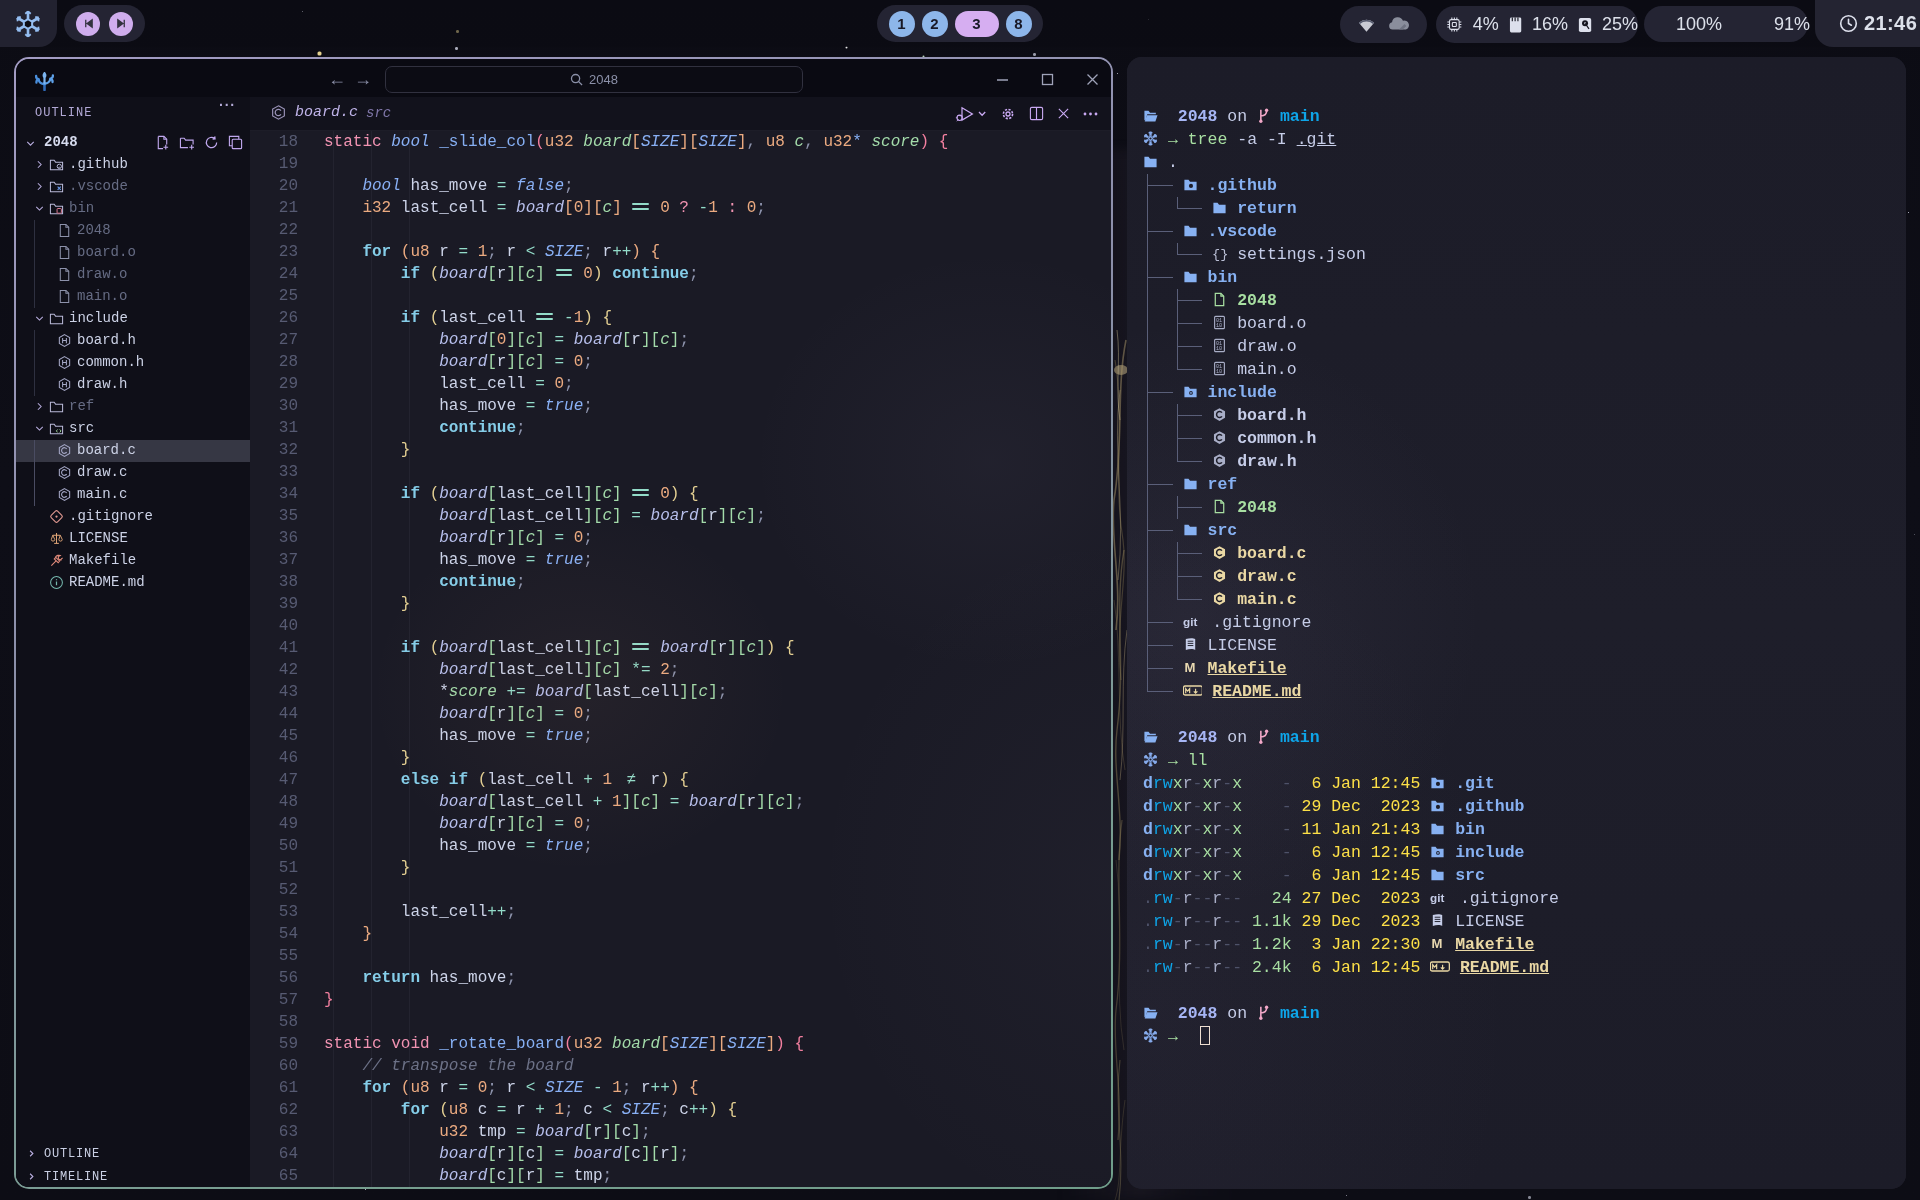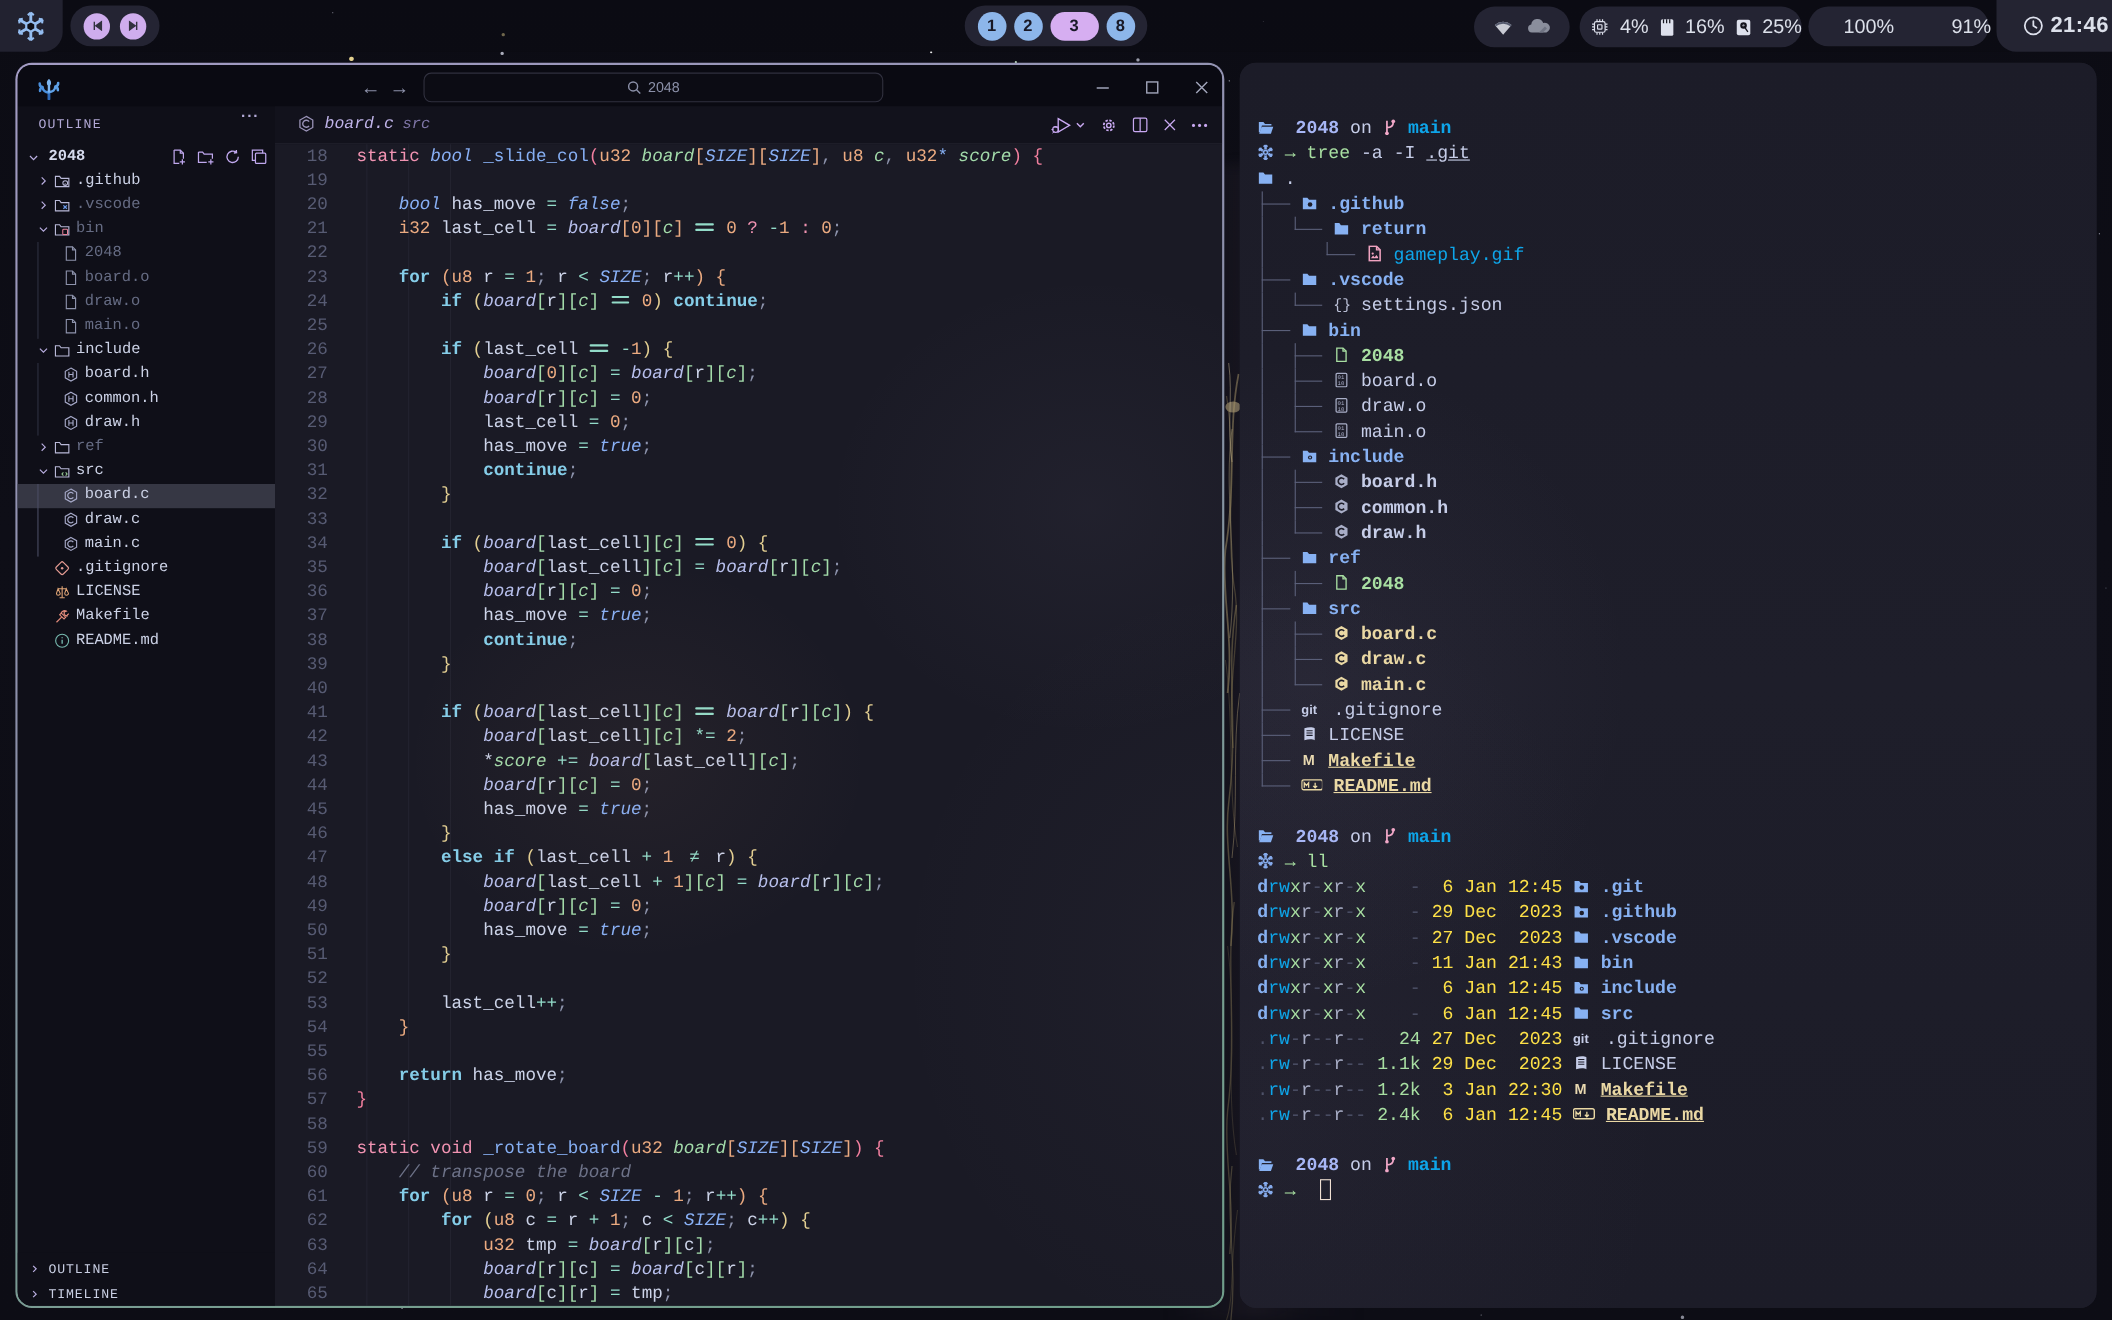--- a/index.html
+++ b/index.html
@@ -156,26 +156,20 @@
         <div class="tml"><svg class="ti" viewBox="0 0 16 16">
             <path d="M1.5 3h4.4l1.6 2h7v9h-13z" fill="#87b1f2"></path>
           </svg><i class="white"> .</i></div>
         <div class="tml"><i class="gt"></i> <svg class="ti" viewBox="0 0 16 16">
             <path d="M1.5 3h4.4l1.6 2h7v9h-13z" fill="#87b1f2"></path>
             <circle cx="8.5" cy="9.5" r="2.2" fill="#1d1d29"></circle>
           </svg> <i class="blue b">.github</i></div>
         <div class="tml"><i class="gv"></i>  <i class="gl"></i> <svg class="ti" viewBox="0 0 16 16">
             <path d="M1.5 3h4.4l1.6 2h7v9h-13z" fill="#87b1f2"></path>
           </svg> <i class="blue b">return</i></div>
-        <div class="tml"><i class="gv"></i>     <i class="gl"></i> <svg class="ti" viewBox="0 0 16 16">
-            <path d="M3 1h7l3.5 3.5V15H3z" fill="none" stroke="#f0a3c0" stroke-width="1.5"></path>
-            <path d="M10 1v3.5h3.5" fill="none" stroke="#f0a3c0" stroke-width="1.3"></path>
-            <circle cx="6.3" cy="8" r="1.1" fill="#f0a3c0"></circle>
-            <path d="M4.5 12.5l2.2-2.5 1.5 1.5 1.8-2 1.5 2v1z" fill="#f0a3c0"></path>
-          </svg> <i class="pink">gameplay.gif</i></div>
         <div class="tml"><i class="gt"></i> <svg class="ti" viewBox="0 0 16 16">
             <path d="M1.5 3h4.4l1.6 2h7v9h-13z" fill="#87b1f2"></path>
           </svg> <i class="blue b">.vscode</i></div>
         <div class="tml"><i class="gv"></i>  <i class="gl"></i> <svg class="ti" viewBox="0 0 16 16">
             <text x="0" y="13" font-size="14.5" fill="#b9bed4" font-family="Liberation Mono">{}</text>
           </svg> <i class="white">settings.json</i></div>
         <div class="tml"><i class="gt"></i> <svg class="ti" viewBox="0 0 16 16">
             <path d="M1.5 3h4.4l1.6 2h7v9h-13z" fill="#87b1f2"></path>
           </svg> <i class="blue b">bin</i></div>
         <div class="tml"><i class="gv"></i>  <i class="gt"></i> <svg class="ti" viewBox="0 0 16 16">
@@ -270,23 +264,20 @@
             <circle cx="8" cy="8" r="1.9" fill="none" stroke="#86abec" stroke-width="1.5"></circle>
           </svg> <i class="green b">→</i> <i class="green">ll</i></div>
         <div class="tml"><i class="blue b">d</i><i class="pink">rw</i><i class="green">x</i><i class="grey">r</i><i class="dash">-</i><i class="green">x</i><i class="grey">r</i><i class="dash">-</i><i class="green">x</i> <i class="dash">   -</i> <i class="datecol"> 6 Jan 12:45</i> <svg class="ti" viewBox="0 0 16 16">
             <path d="M1.5 3h4.4l1.6 2h7v9h-13z" fill="#87b1f2"></path>
             <circle cx="8.5" cy="9.5" r="2.2" fill="#1d1d29"></circle>
           </svg> <i class="blue b">.git</i></div>
         <div class="tml"><i class="blue b">d</i><i class="pink">rw</i><i class="green">x</i><i class="grey">r</i><i class="dash">-</i><i class="green">x</i><i class="grey">r</i><i class="dash">-</i><i class="green">x</i> <i class="dash">   -</i> <i class="datecol">29 Dec  2023</i> <svg class="ti" viewBox="0 0 16 16">
             <path d="M1.5 3h4.4l1.6 2h7v9h-13z" fill="#87b1f2"></path>
             <circle cx="8.5" cy="9.5" r="2.2" fill="#1d1d29"></circle>
           </svg> <i class="blue b">.github</i></div>
-        <div class="tml"><i class="blue b">d</i><i class="pink">rw</i><i class="green">x</i><i class="grey">r</i><i class="dash">-</i><i class="green">x</i><i class="grey">r</i><i class="dash">-</i><i class="green">x</i> <i class="dash">   -</i> <i class="datecol">27 Dec  2023</i> <svg class="ti" viewBox="0 0 16 16">
-            <path d="M1.5 3h4.4l1.6 2h7v9h-13z" fill="#87b1f2"></path>
-          </svg> <i class="blue b">.vscode</i></div>
         <div class="tml"><i class="blue b">d</i><i class="pink">rw</i><i class="green">x</i><i class="grey">r</i><i class="dash">-</i><i class="green">x</i><i class="grey">r</i><i class="dash">-</i><i class="green">x</i> <i class="dash">   -</i> <i class="datecol">11 Jan 21:43</i> <svg class="ti" viewBox="0 0 16 16">
             <path d="M1.5 3h4.4l1.6 2h7v9h-13z" fill="#87b1f2"></path>
           </svg> <i class="blue b">bin</i></div>
         <div class="tml"><i class="blue b">d</i><i class="pink">rw</i><i class="green">x</i><i class="grey">r</i><i class="dash">-</i><i class="green">x</i><i class="grey">r</i><i class="dash">-</i><i class="green">x</i> <i class="dash">   -</i> <i class="datecol"> 6 Jan 12:45</i> <svg class="ti" viewBox="0 0 16 16">
             <path d="M1.5 3h4.4l1.6 2h7v9h-13z" fill="#87b1f2"></path>
             <circle cx="8.5" cy="9.5" r="2" fill="#1d1d29"></circle>
             <circle cx="8.5" cy="9.5" r="0.9" fill="#87b1f2"></circle>
           </svg> <i class="blue b">include</i></div>
         <div class="tml"><i class="blue b">d</i><i class="pink">rw</i><i class="green">x</i><i class="grey">r</i><i class="dash">-</i><i class="green">x</i><i class="grey">r</i><i class="dash">-</i><i class="green">x</i> <i class="dash">   -</i> <i class="datecol"> 6 Jan 12:45</i> <svg class="ti" viewBox="0 0 16 16">
             <path d="M1.5 3h4.4l1.6 2h7v9h-13z" fill="#87b1f2"></path>

